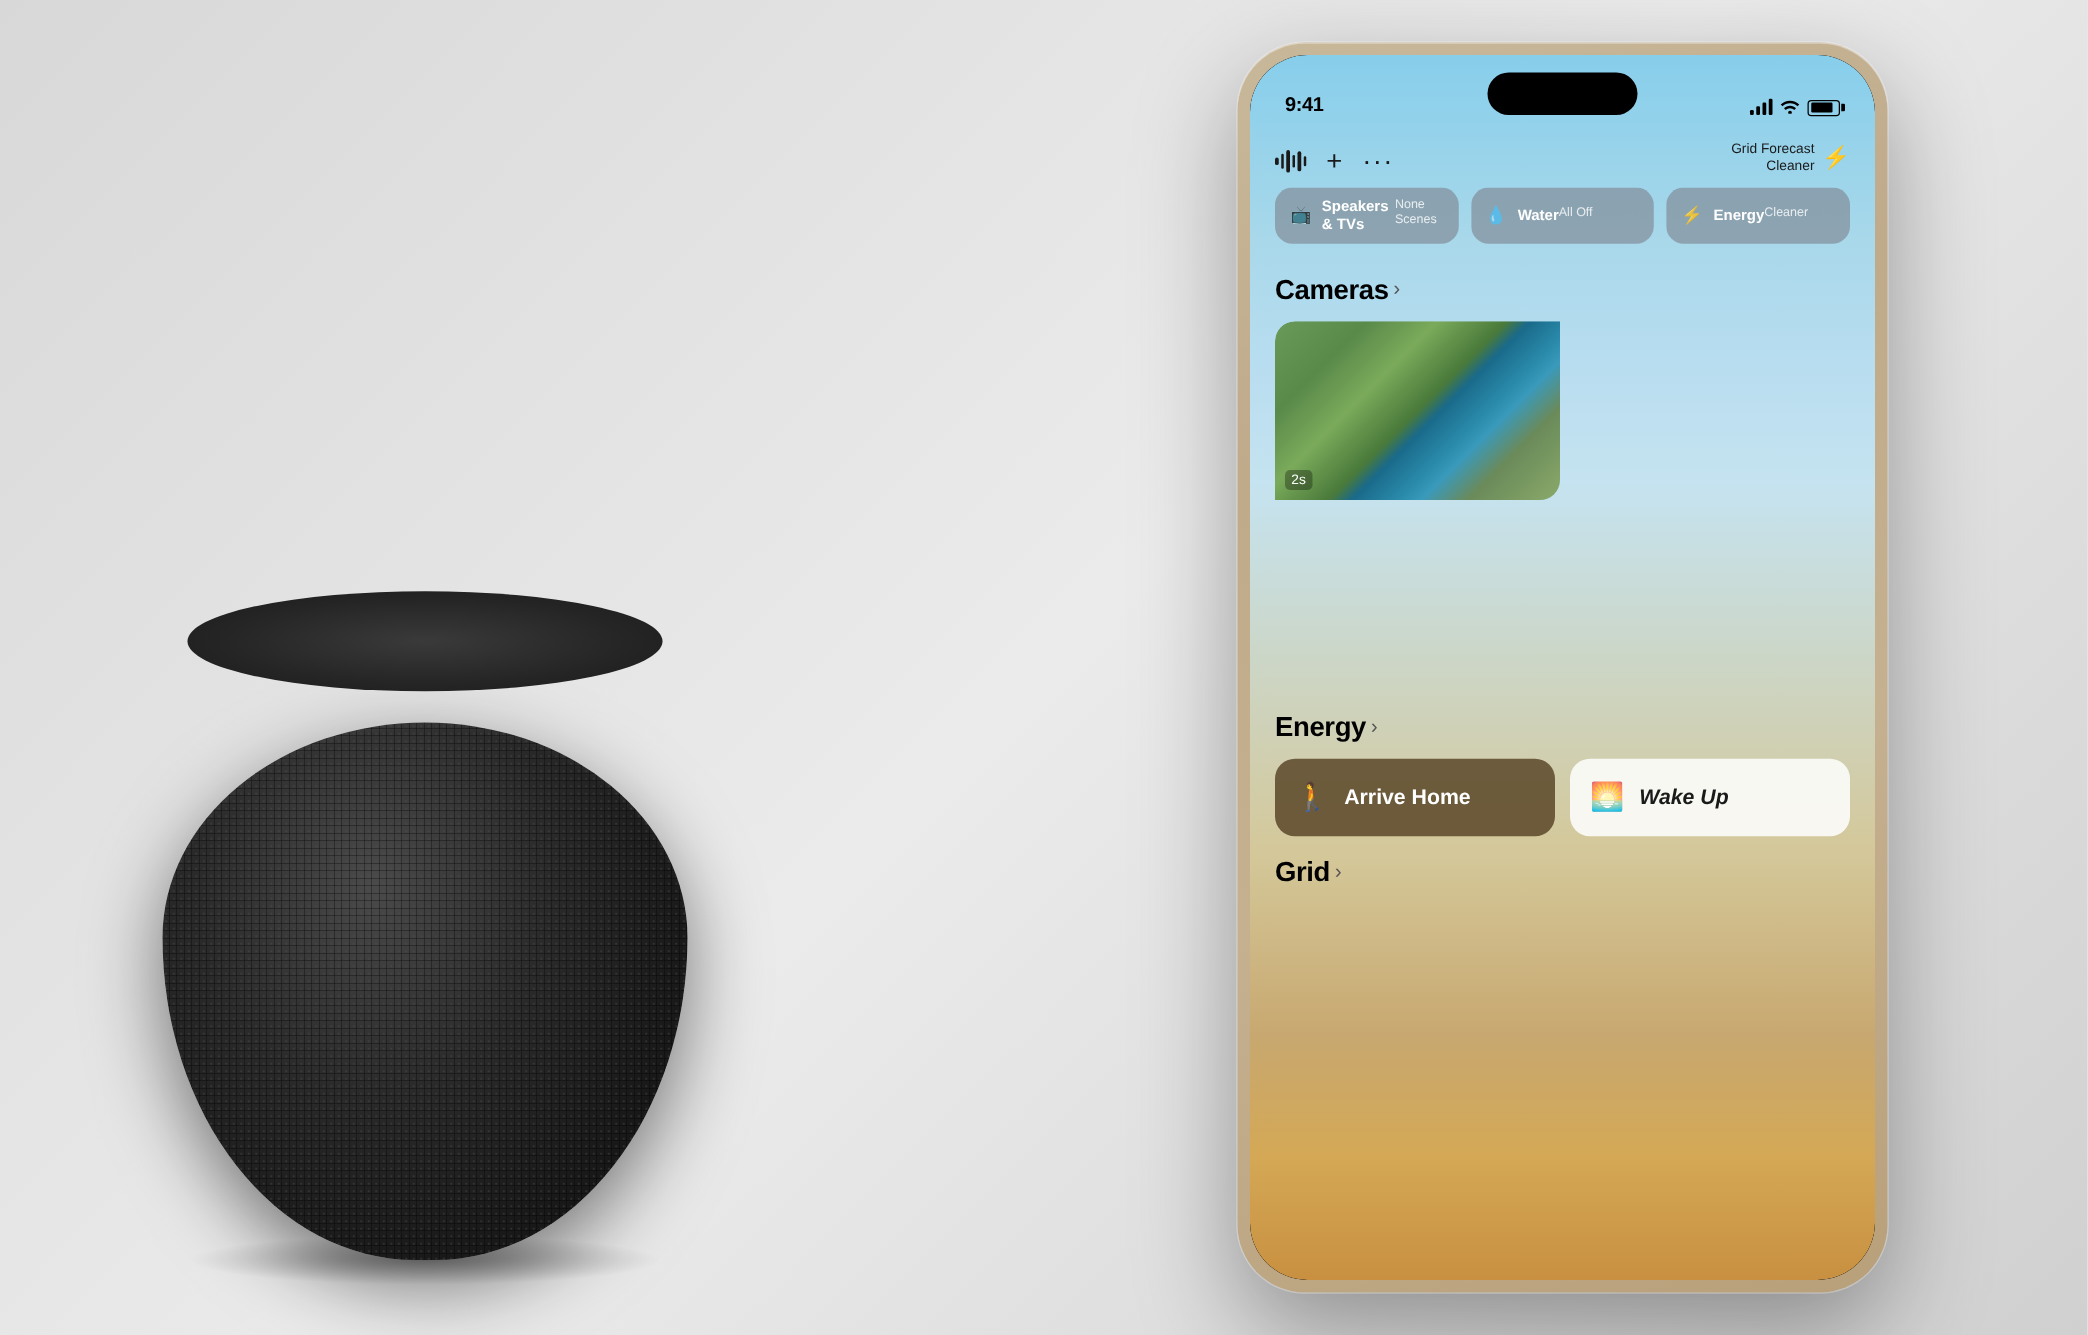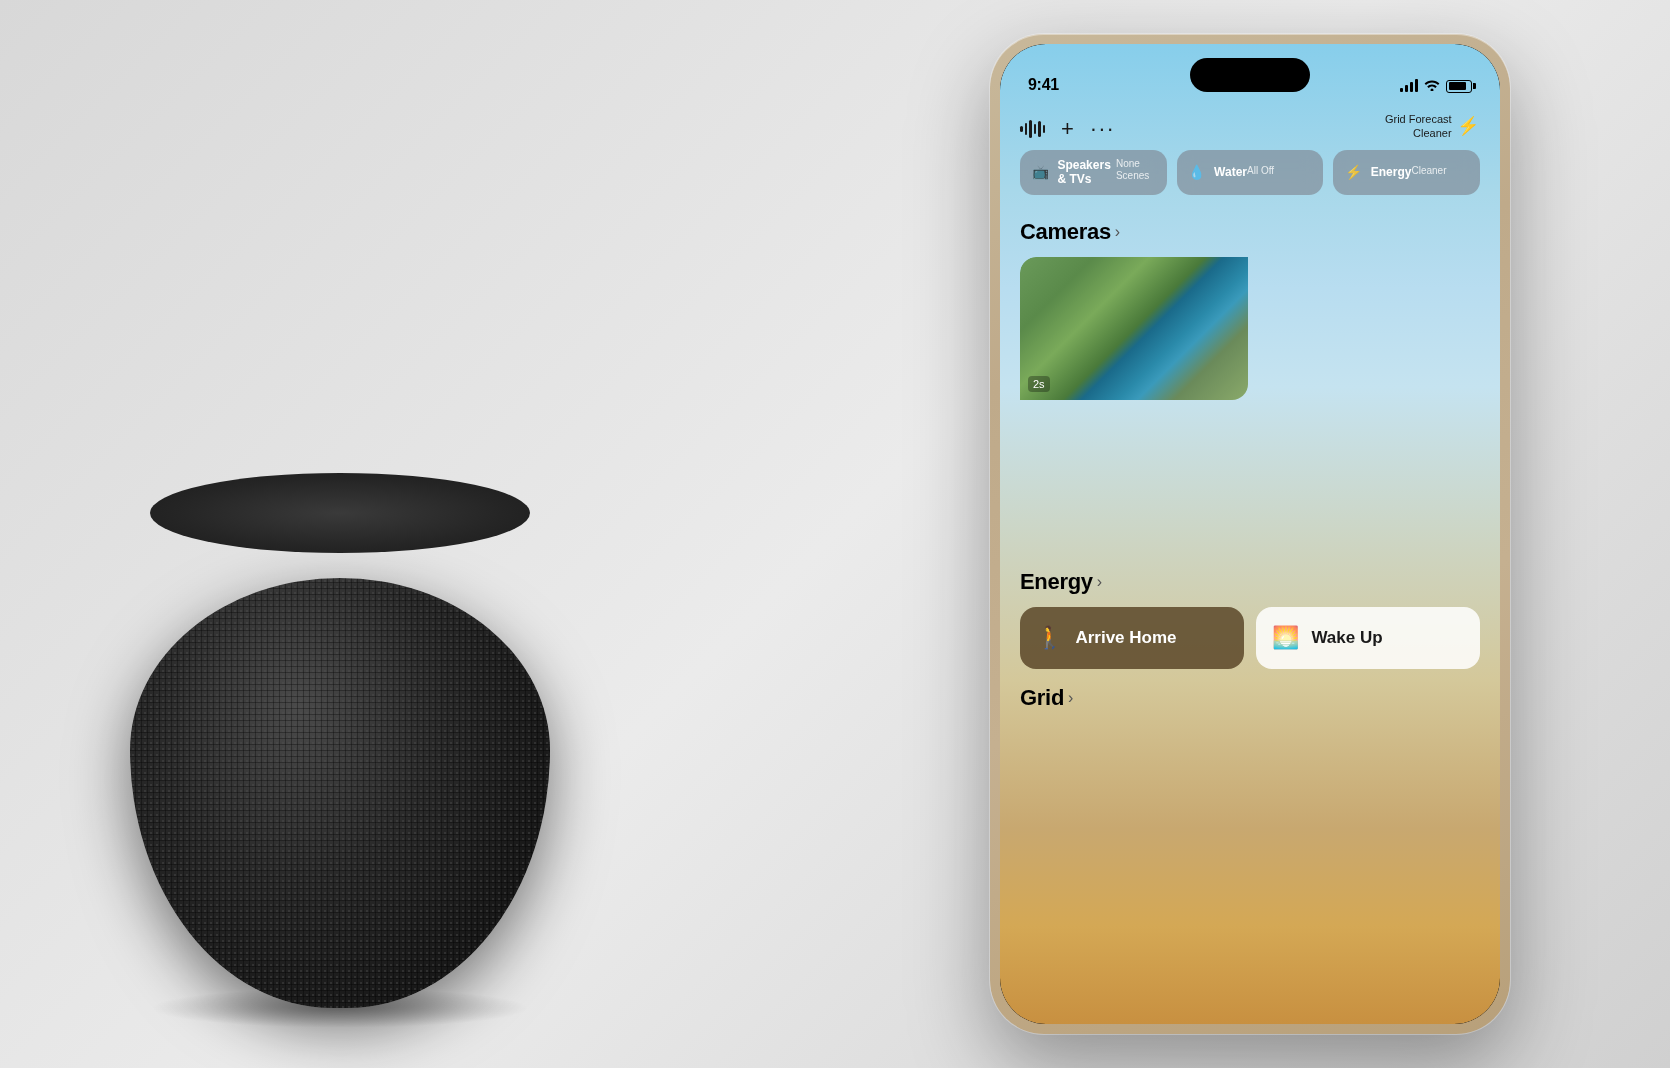--- a/index.html
+++ b/index.html
@@ -408,20 +408,21 @@
     }
 
     .scene-btn-label {
       font-size: 17px;
       font-weight: 600;
       color: #fff;
     }
 
     .scene-btn-light .scene-btn-label {
       color: #1a1a1a;
+      font-style: italic;
     }
 
     
     .entry-section {
       margin-top: 8px;
     }
 
     
     .waveform-icon {
       display: flex;

